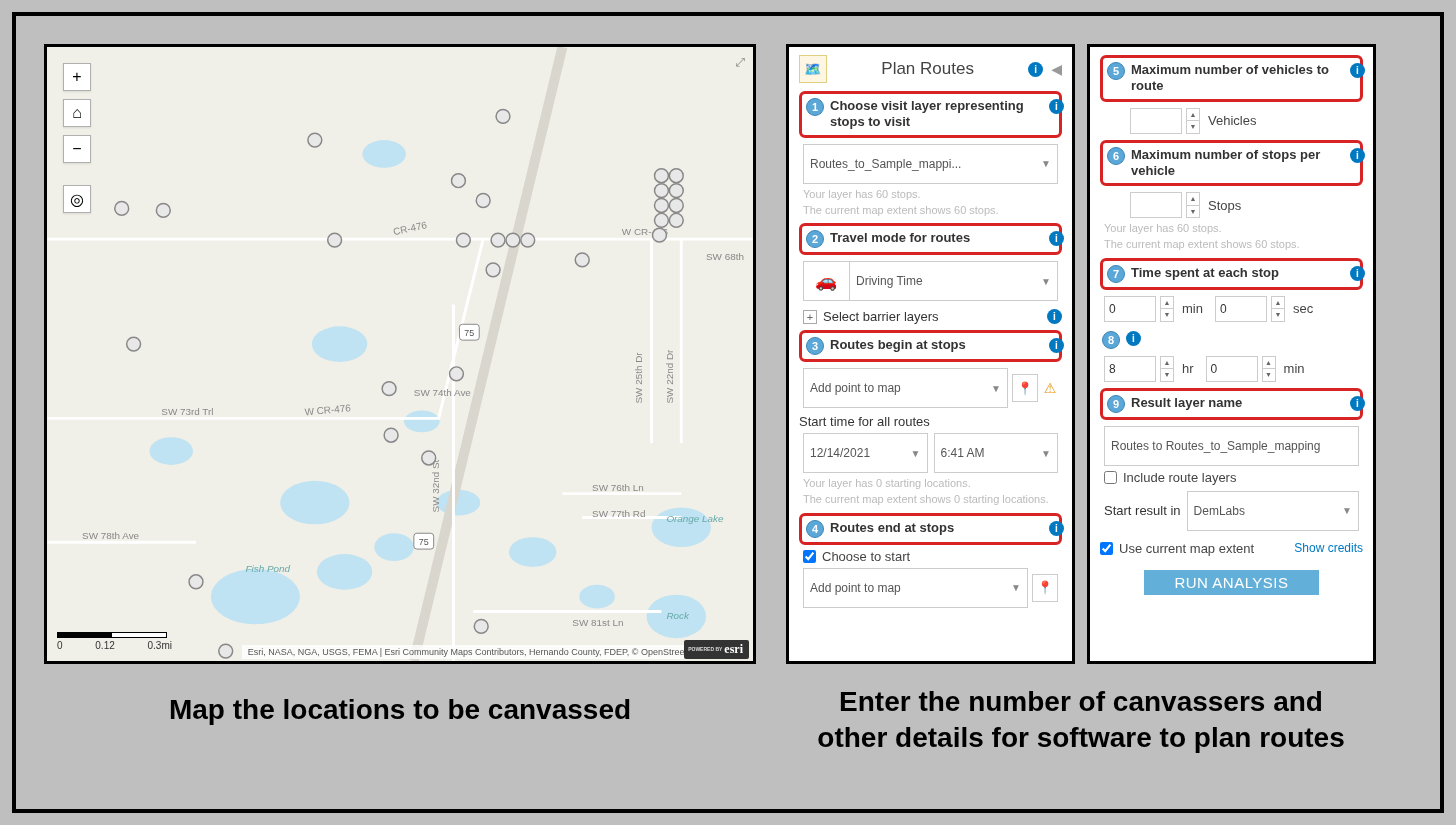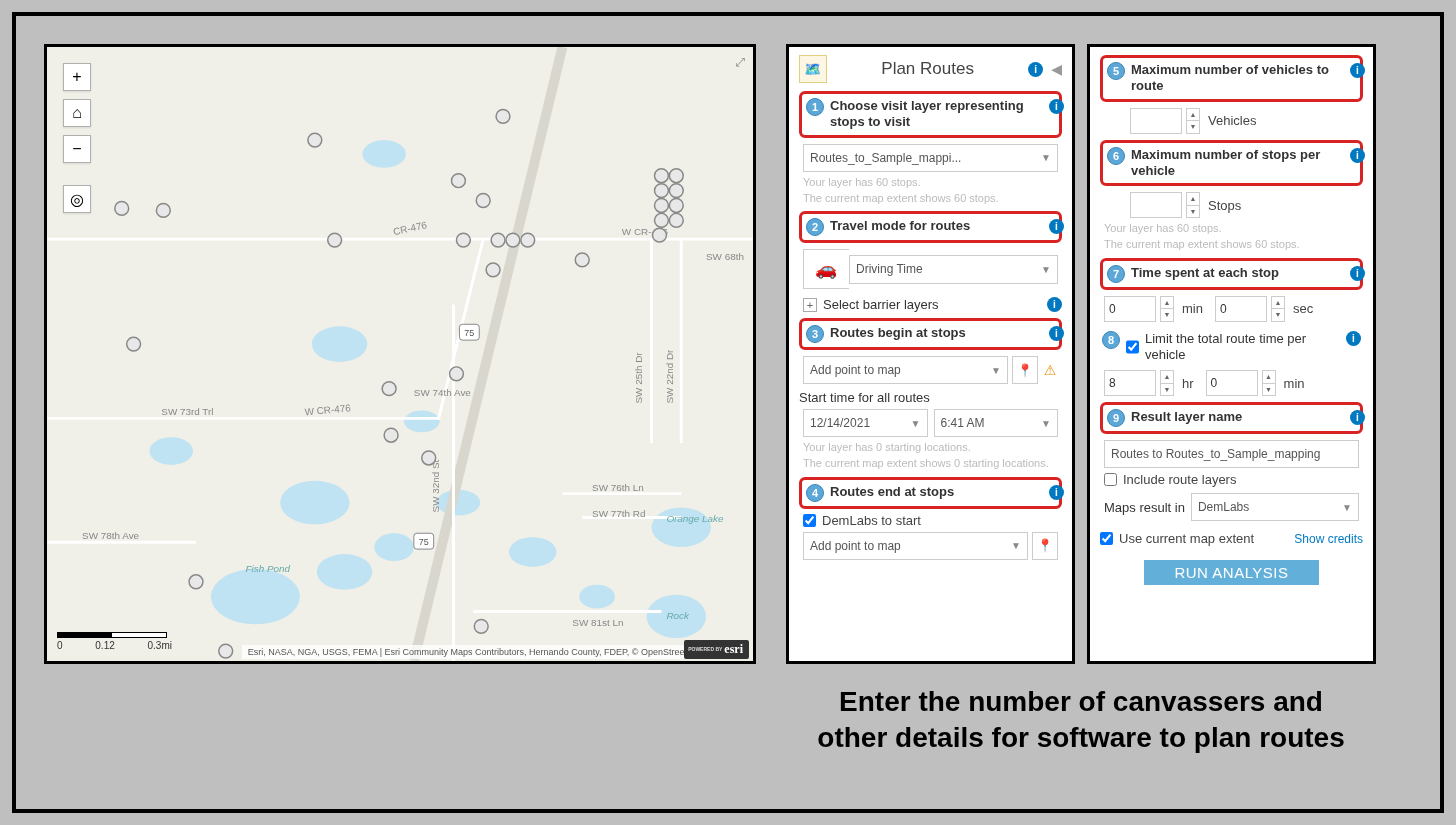--- a/index.html
+++ b/index.html
@@ -26,21 +26,21 @@
 .panel-icon { width: 28px; height: 28px; background: #fdf6e3; border: 1px solid #e0d080; display: flex; align-items: center; justify-content: center; font-size: 14px; }
 .panel-title { font-size: 17px; color: #444; flex: 1; text-align: center; }
 .info-icon { width: 15px; height: 15px; border-radius: 50%; background: #0079c1; color: #fff; font-size: 10px; display: flex; align-items: center; justify-content: center; font-weight: bold; flex-shrink: 0; }
 .collapse { color: #999; font-size: 14px; cursor: pointer; }
 .step { position: relative; margin-bottom: 6px; }
 .step-hdr { display: flex; align-items: flex-start; gap: 6px; padding: 3px 2px; }
 .step-hdr.outlined { border: 3px solid #d72323; border-radius: 6px; padding: 4px 4px; }
 .step-num { width: 18px; height: 18px; border-radius: 50%; background: #5aa7d8; color: #fff; font-size: 11px; display: flex; align-items: center; justify-content: center; font-weight: bold; flex-shrink: 0; border: 1px solid #3a87b8; }
 .step-label { font-size: 13px; color: #333; font-weight: 600; flex: 1; line-height: 1.25; }
 .step-row { display: flex; align-items: center; gap: 4px; margin-left: 2px; }
-.sel { border: 1px solid #ccc; background: #fff; height: 28px; display: flex; align-items: center; justify-content: space-between; padding: 0 6px; font-size: 12px; color: #555; cursor: pointer; }
+.sel { border: 1px solid #ccc; background: #fff; height: 40px; display: flex; align-items: center; justify-content: space-between; padding: 0 6px; font-size: 12px; color: #555; cursor: pointer; }
 .sel .arrow { color: #888; font-size: 10px; }
 .hint { font-size: 11px; color: #bbb; line-height: 1.3; margin: 3px 0 6px 4px; }
 .sub-label { font-size: 13px; color: #333; margin: 6px 0 4px 0; }
 .num-input { border: 1px solid #ccc; width: 52px; height: 26px; padding: 0 4px; font-size: 12px; display: flex; align-items: center; }
 .spinner { display: flex; flex-direction: column; border: 1px solid #ccc; width: 14px; height: 26px; }
 .spinner div { flex: 1; display: flex; align-items: center; justify-content: center; font-size: 7px; color: #666; border-bottom: 1px solid #ccc; cursor: pointer; }
 .spinner div:last-child { border: none; }
 .unit { font-size: 13px; color: #444; margin: 0 8px 0 4px; }
 .chk { display: flex; align-items: center; gap: 6px; font-size: 13px; color: #444; margin: 4px 0 4px 4px; }
 .chk input { width: 13px; height: 13px; }
@@ -162,20 +162,21 @@
             <span>0.12</span>
             <span>0.3mi</span>
           </div>
       </div>
       <div class="map-attrib" style="right:55px">Esri, NASA, NGA, USGS, FEMA | Esri Community Maps Contributors, Hernando County, FDEP, © OpenStree...</div>
       <div class="esri-logo">
           <span style="font-size:5px;line-height:1;opacity:.8">POWERED BY</span>
           <span style="font-family:Georgia">esri</span>
         </div>
     </div>
+    <div class="caption">Map the locations to be canvassed</div>
   </div>
 
   <div class="panel-col">
     <div class="panels">
 
       <div class="panel">
         <div class="panel-header">
           <div class="panel-icon">🗺️</div>
           <div class="panel-title">Plan Routes</div>
           <div class="info-icon">i</div>
@@ -197,21 +198,21 @@
         </div>
 
         <div class="step">
           <div class="step-hdr outlined">
             <div class="step-num">2</div>
             <div class="step-label">Travel mode for routes</div>
           </div>
           <div class="info-icon" style="position:absolute;top:8px;right:-2px">i</div>
           <div class="mode-row">
             <div class="mode-icon">🚗</div>
-            <div class="sel" style="flex:1;height:29px">
+            <div class="sel" style="flex:1;height:40px">
                 <span>Driving Time</span>
                 <span class="arrow">▼</span>
               </div>
           </div>
           <div class="barrier">
             <div class="plus">+</div>
             <span>Select barrier layers</span>
             <div class="info-icon" style="margin-left:auto">i</div>
           </div>
         </div>
@@ -246,21 +247,21 @@
         </div>
 
         <div class="step">
           <div class="step-hdr outlined">
             <div class="step-num">4</div>
             <div class="step-label">Routes end at stops</div>
           </div>
           <div class="info-icon" style="position:absolute;top:8px;right:-2px">i</div>
           <label class="chk">
               <input type="checkbox" checked="" style="">
-              <span>DemLabs to start</span>
+              <span>Choose to start</span>
             </label>
           <div class="step-row" style="margin:2px 4px 0 4px">
             <div class="sel" style="flex:1">
                 <span>Add point to map</span>
                 <span class="arrow">▼</span>
               </div>
             <div class="pin-btn">📍</div>
           </div>
         </div>
       </div>
@@ -318,24 +319,20 @@
                 <div>▲</div>
                 <div>▼</div>
               </div>
             <span class="unit">sec</span>
           </div>
         </div>
 
         <div class="step">
           <div class="step-hdr">
             <div class="step-num">8</div>
-            <label class="step-label" style="display:flex;gap:6px;font-weight:400">
-                <input type="checkbox" checked="" style="">
-                <span>Limit the total route time per vehicle</span>
-              </label>
             <div class="info-icon">i</div>
           </div>
           <div class="step-row" style="margin:4px 4px">
             <div class="num-input">8</div>
             <div class="spinner">
                 <div>▲</div>
                 <div>▼</div>
               </div>
             <span class="unit">hr</span>
             <div class="num-input">0</div>
@@ -354,21 +351,21 @@
           </div>
           <div class="info-icon" style="position:absolute;top:8px;right:-2px">i</div>
           <div class="sel" style="margin:6px 4px 4px 4px;overflow:hidden;white-space:nowrap">
               <span>Routes to Routes_to_Sample_mapping</span>
             </div>
           <label class="chk">
               <input type="checkbox" style="">
               <span>Include route layers</span>
             </label>
           <div class="step-row" style="margin:6px 4px;gap:6px">
-            <span>Maps result in</span>
+            <span>Start result in</span>
             <div class="sel" style="flex:1">
                 <span>DemLabs</span>
                 <span class="arrow">▼</span>
               </div>
           </div>
         </div>
 
         <div class="ext-row">
           <label class="chk" style="margin:0">
               <input type="checkbox" checked="" style="">

